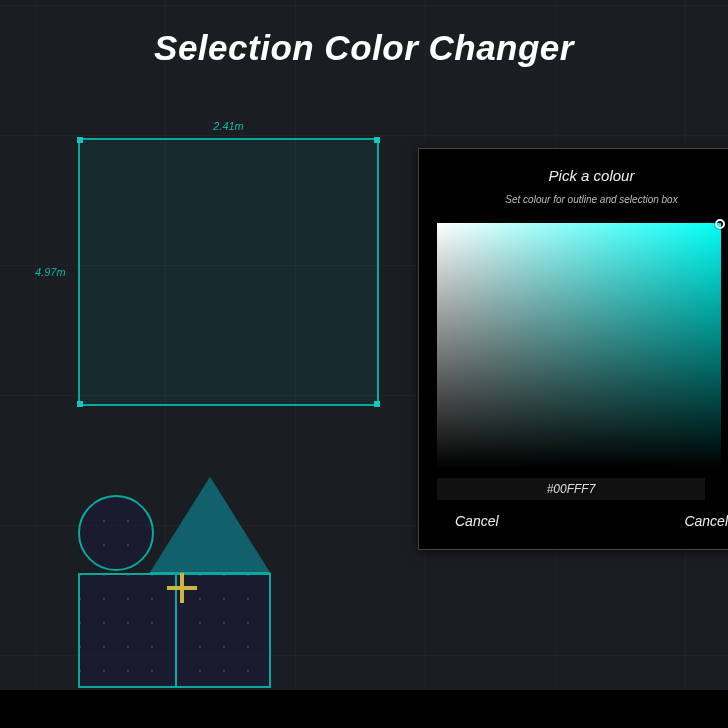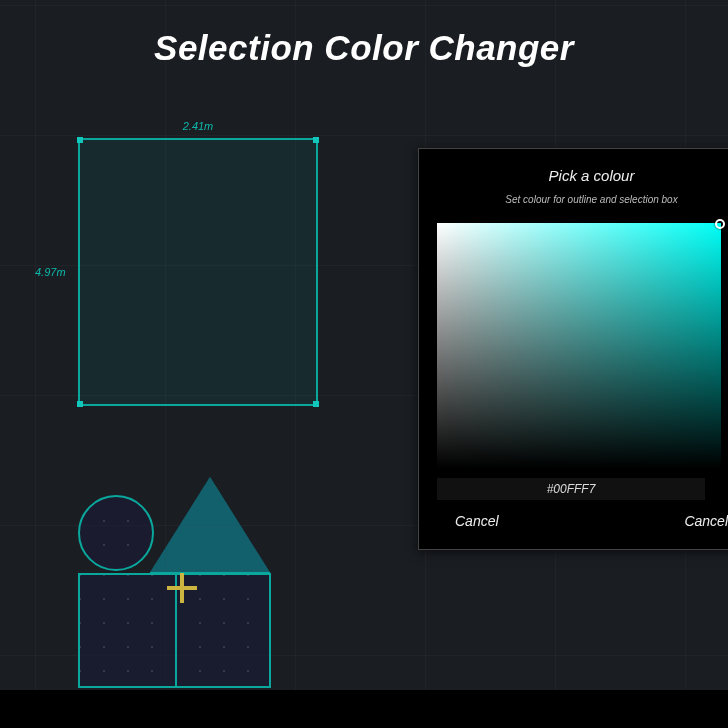--- a/index.html
+++ b/index.html
@@ -32,21 +32,21 @@
       letter-spacing: 0.5px;
     }
     .canvas-area {
       position: absolute;
       top: 0; left: 0; right: 0; bottom: 0;
     }
     .selection-box {
       position: absolute;
       top: 138px;
       left: 78px;
-      width: 240px;
+      width: 301px;
       height: 268px;
       border: 2px solid #0aa79d;
       background: rgba(10, 110, 110, 0.18);
     }
     .selection-box .corner {
       position: absolute;
       width: 6px; height: 6px;
       background: #12c7bb;
     }
     .c-tl { top: -3px; left: -3px; }

